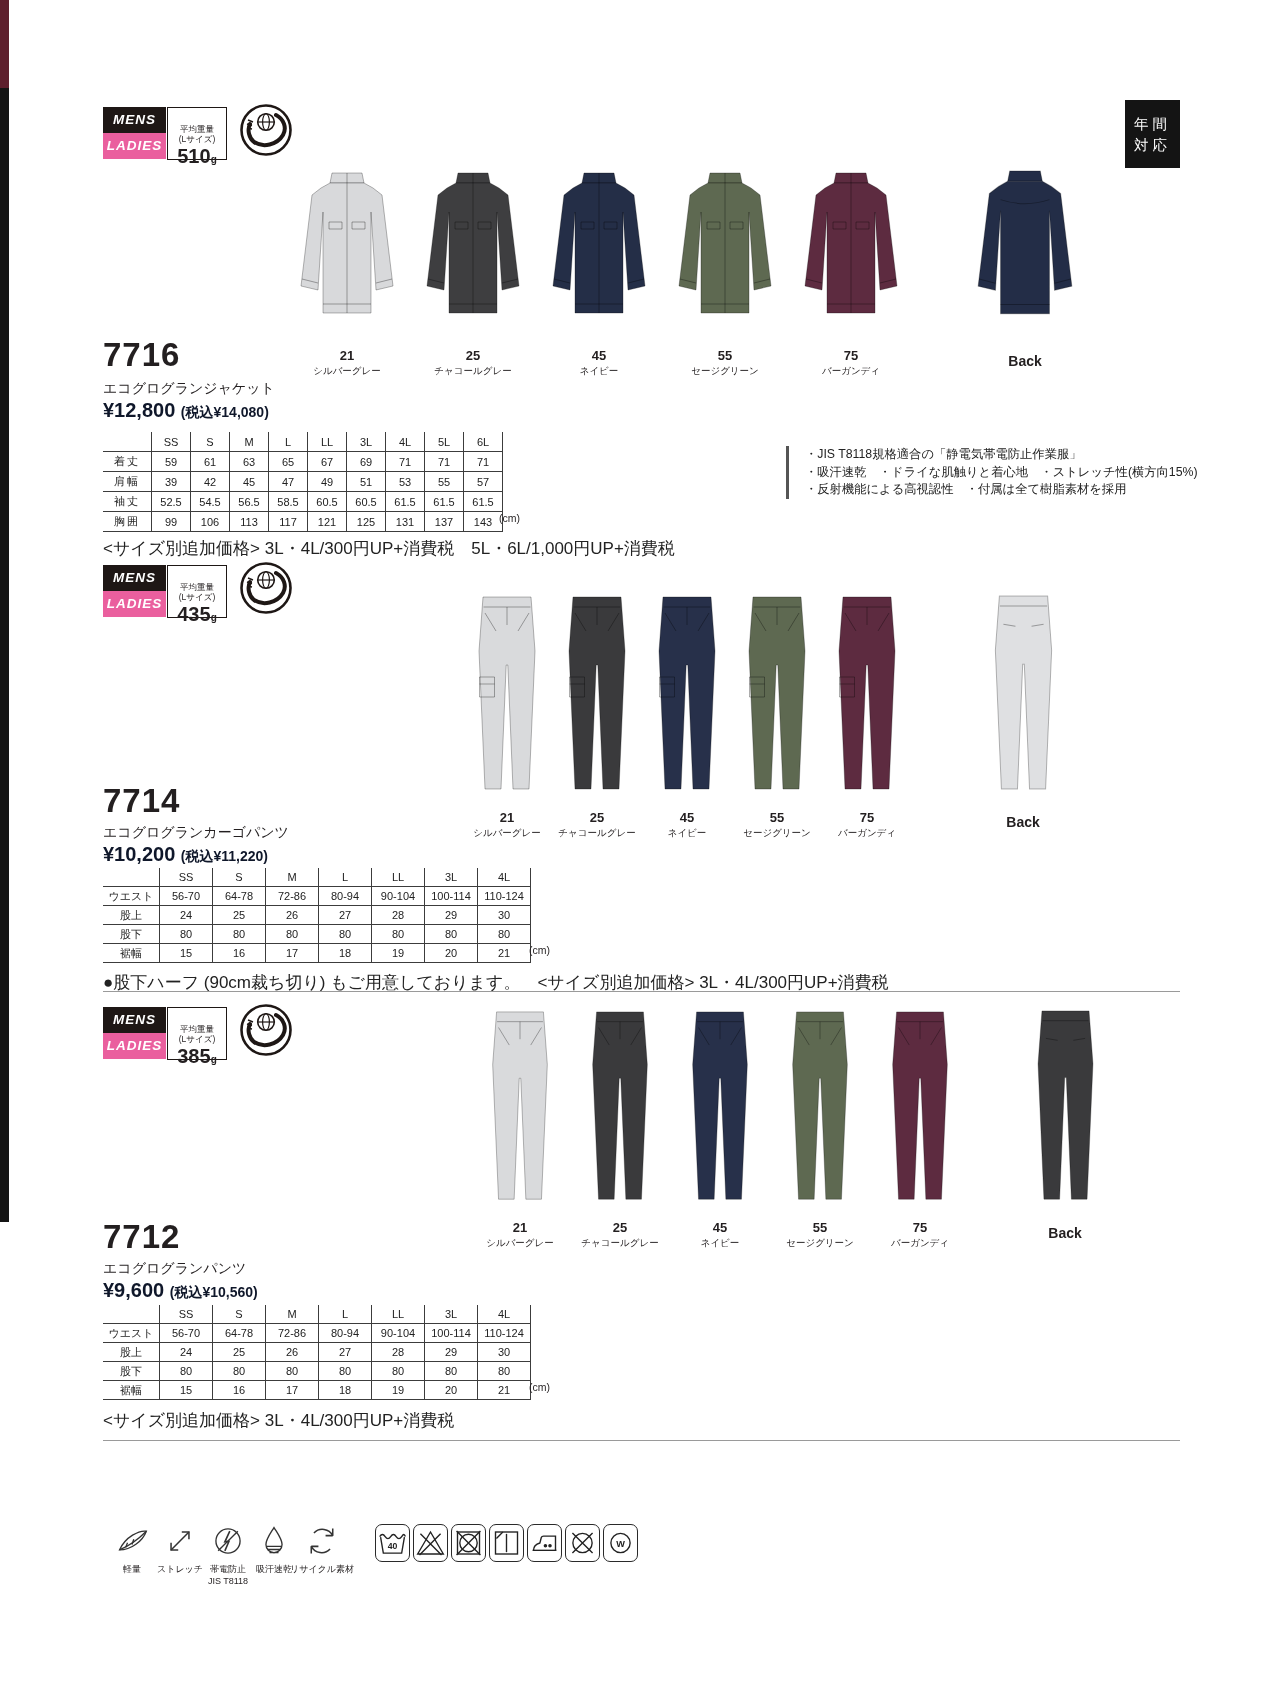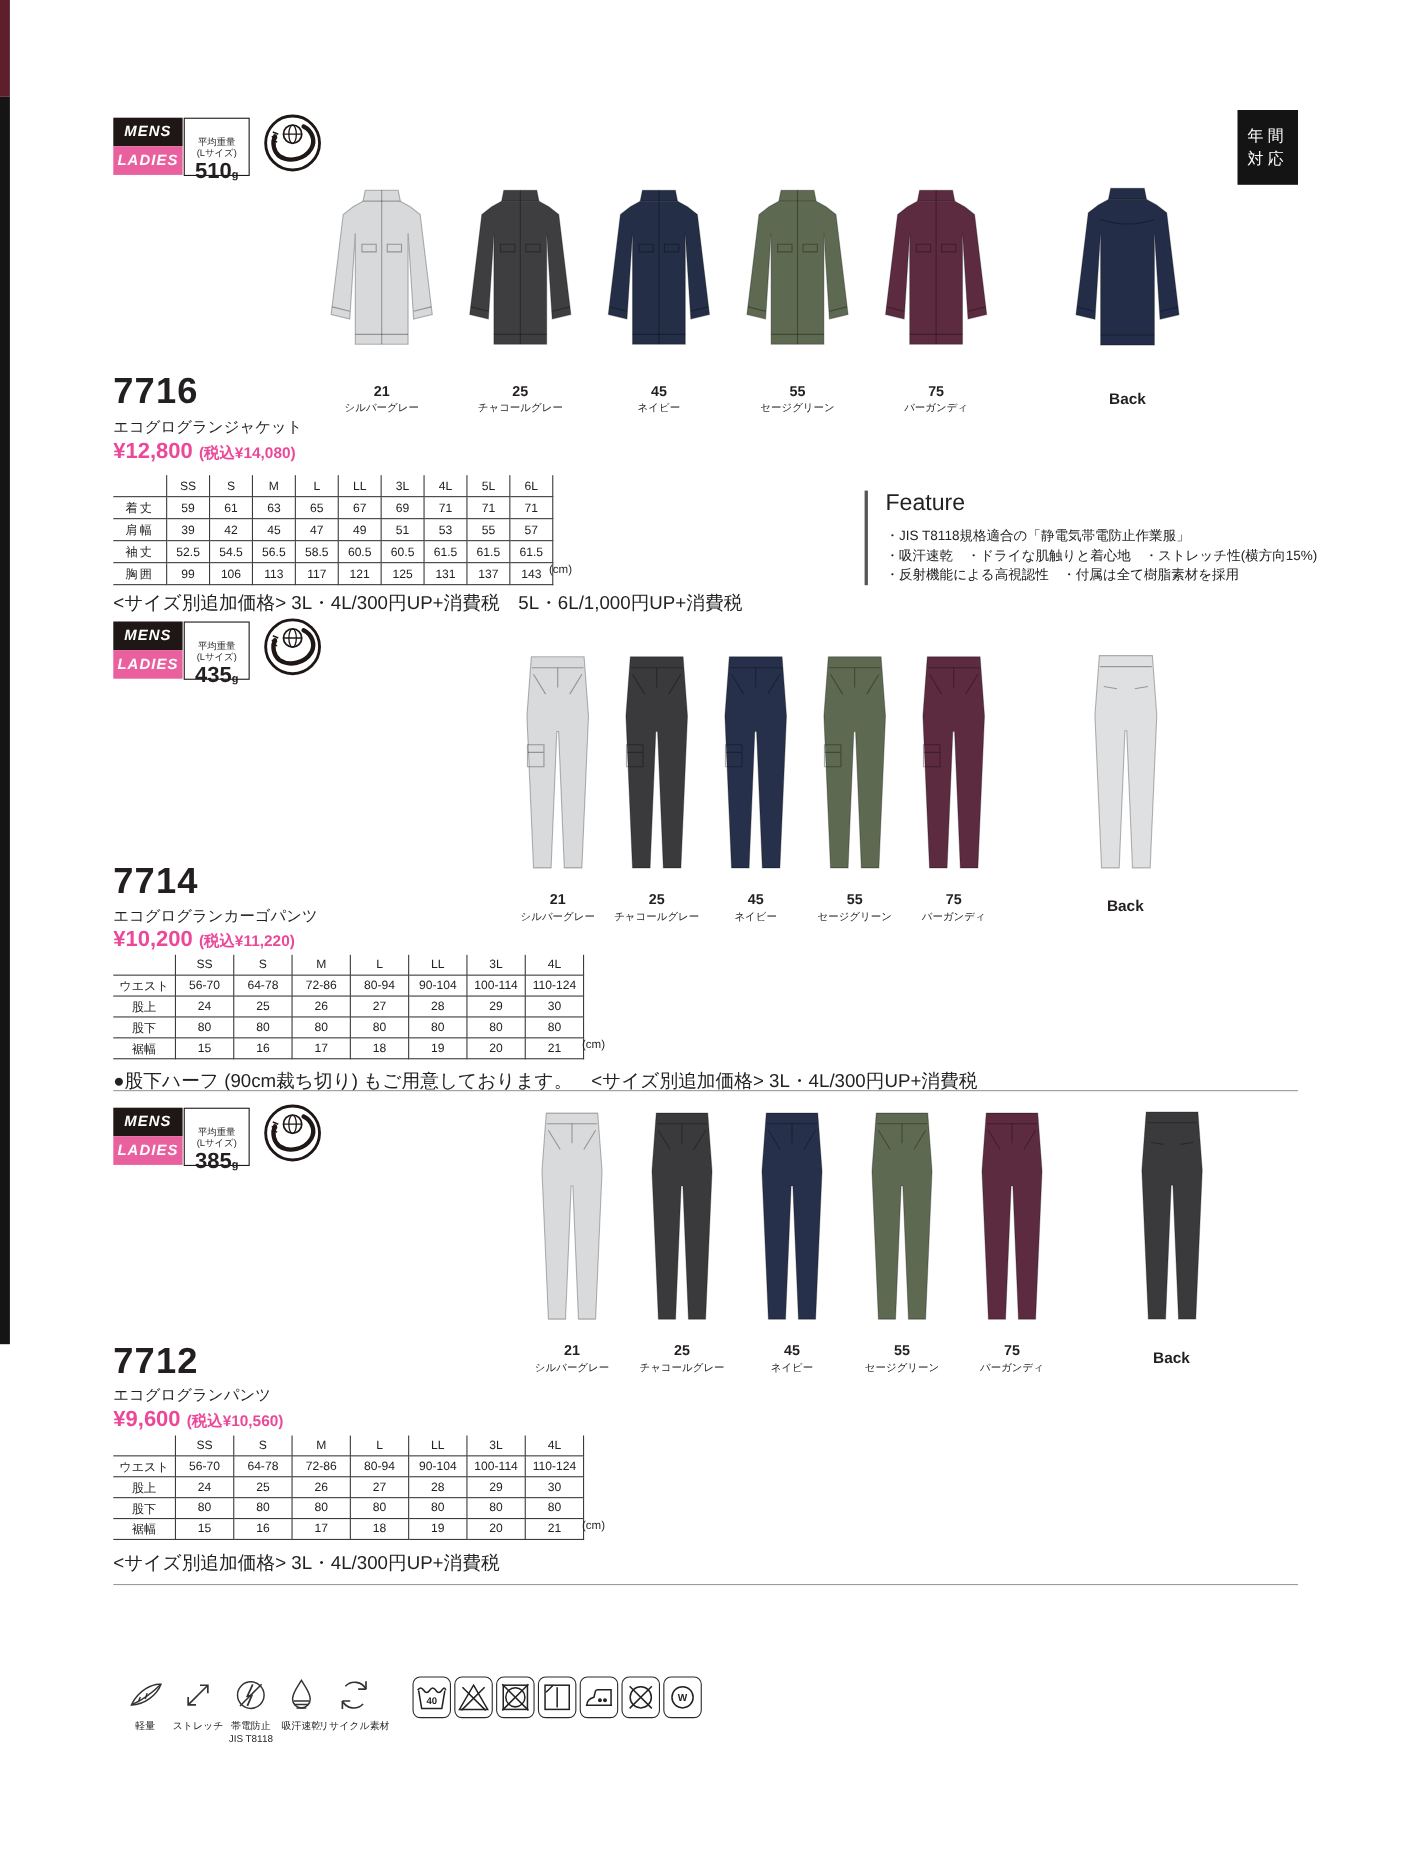--- a/index.html
+++ b/index.html
@@ -23,21 +23,21 @@
   .wbox .wl{font-size:8.5px;line-height:10px;}
   .wbox .wv{font-size:20px;font-weight:bold;line-height:24px;}
   .wbox .wu{font-size:10px;font-weight:bold;}
   .eco{position:absolute;left:239px;width:54px;height:54px;}
   .s1 .badge.mens{top:107px;} .s1 .badge.ladies{top:133px;} .s1 .wbox{top:107px;} .s1 .eco{top:103px;}
   .s2 .badge.mens{top:565px;} .s2 .badge.ladies{top:591px;} .s2 .wbox{top:565px;} .s2 .eco{top:561px;}
   .s3 .badge.mens{top:1007px;} .s3 .badge.ladies{top:1033px;} .s3 .wbox{top:1007px;} .s3 .eco{top:1003px;}
   
   .ptitle{position:absolute;left:103px;font-size:33px;font-weight:bold;letter-spacing:1px;text-align:center;}
   .pname{position:absolute;left:103px;font-size:14px;}
-  .price{position:absolute;left:103px;font-size:20px;font-weight:bold;color:#ec4899;}
+  .price{position:absolute;left:103px;font-size:20px;font-weight:bold;color:#0f172a;}
   .price .tax{font-size:14px;}
   .s1 .ptitle{top:336px;} .s1 .pname{top:380px;} .s1 .price{top:399px;}
   .s2 .ptitle{top:782px;} .s2 .pname{top:824px;} .s2 .price{top:843px;}
   .s3 .ptitle{top:1218px;} .s3 .pname{top:1260px;} .s3 .price{top:1279px;}
   
   table.sizes{position:absolute;left:103px;border-collapse:collapse;font-size:11px;color:#222;}
   table.sizes td{border:1px solid #3c3c3c;text-align:center;padding:0;}
   table.sizes td.corner{border-top:none;border-left:none;}
   table.sizes td.hd{border-top:none;font-weight:normal;}
   table.sizes td.lbl{border-left:none;letter-spacing:2px;}
@@ -297,21 +297,20 @@
             <td>131</td>
             <td>137</td>
             <td>143</td>
           </tr>
         </tbody>
       </table>
     <div class="cmunit">(cm)</div>
     <div class="note">&lt;サイズ別追加価格&gt; 3L・4L/300円UP+消費税　5L・6L/1,000円UP+消費税</div>
 
     <div class="feature">
-      <h2>Feature</h2>
       <div class="fl">・JIS T8118規格適合の「静電気帯電防止作業服」</div>
       <div class="fl">・吸汗速乾　・ドライな肌触りと着心地　・ストレッチ性(横方向15%)</div>
       <div class="fl">・反射機能による高視認性　・付属は全て樹脂素材を採用</div>
     </div>
   </div>
 
   <div class="s2">
     <div class="badge mens">MENS</div>
     <div class="badge ladies">LADIES</div>
     <div class="wbox">

